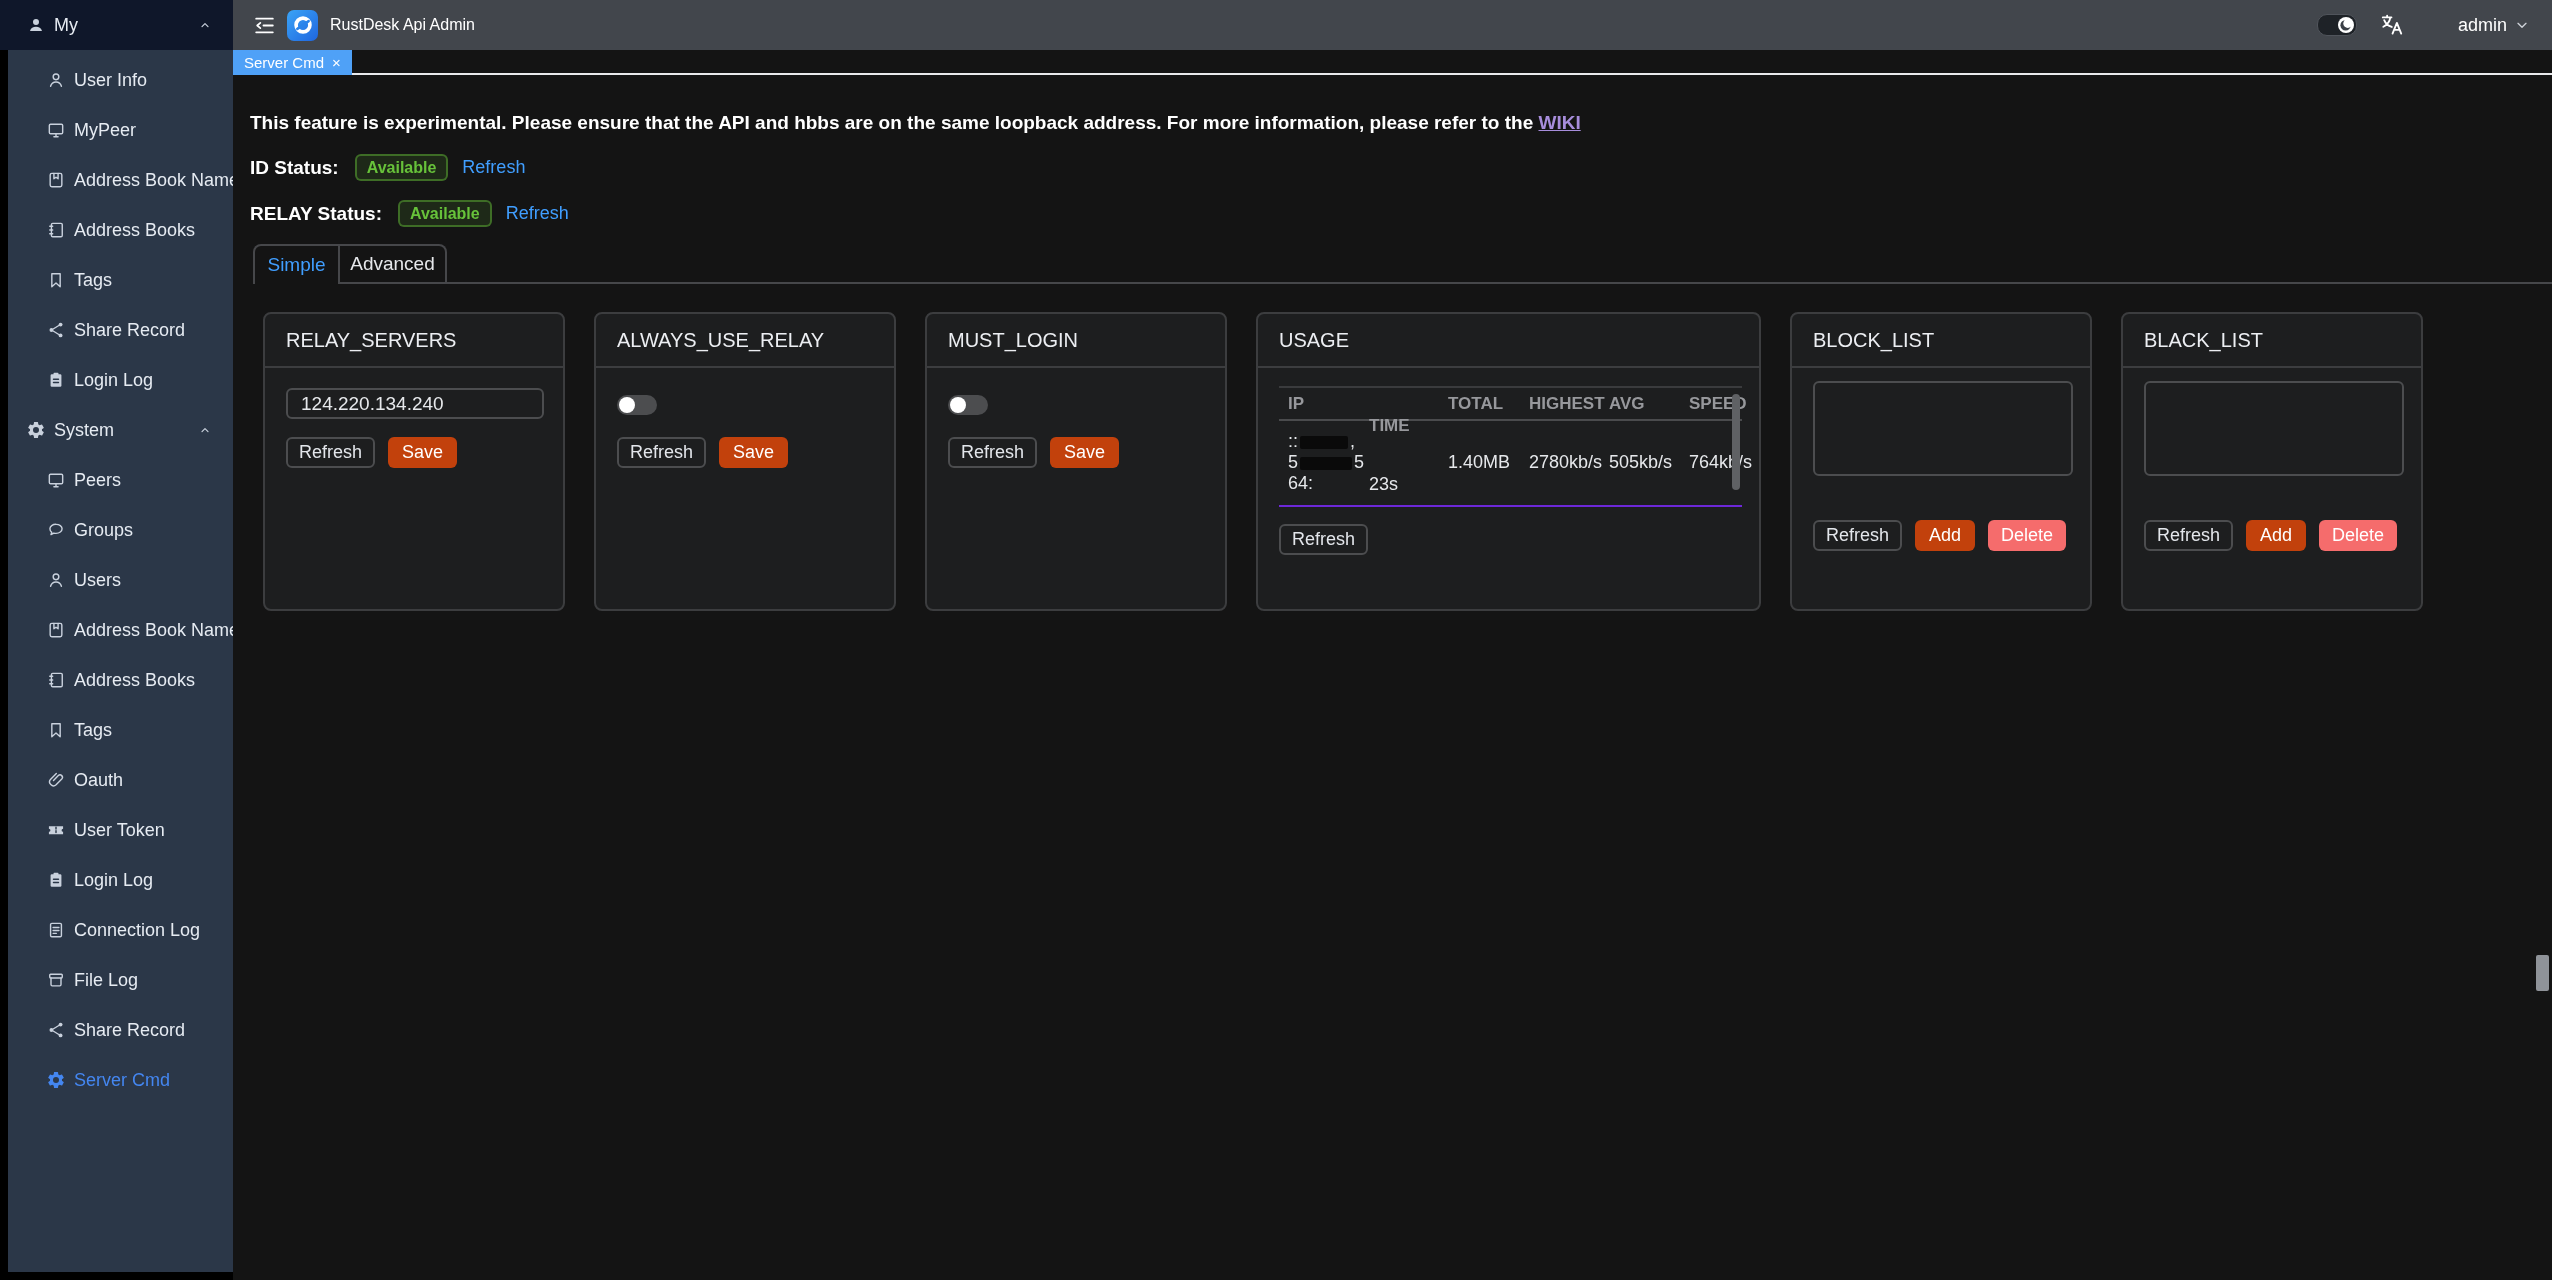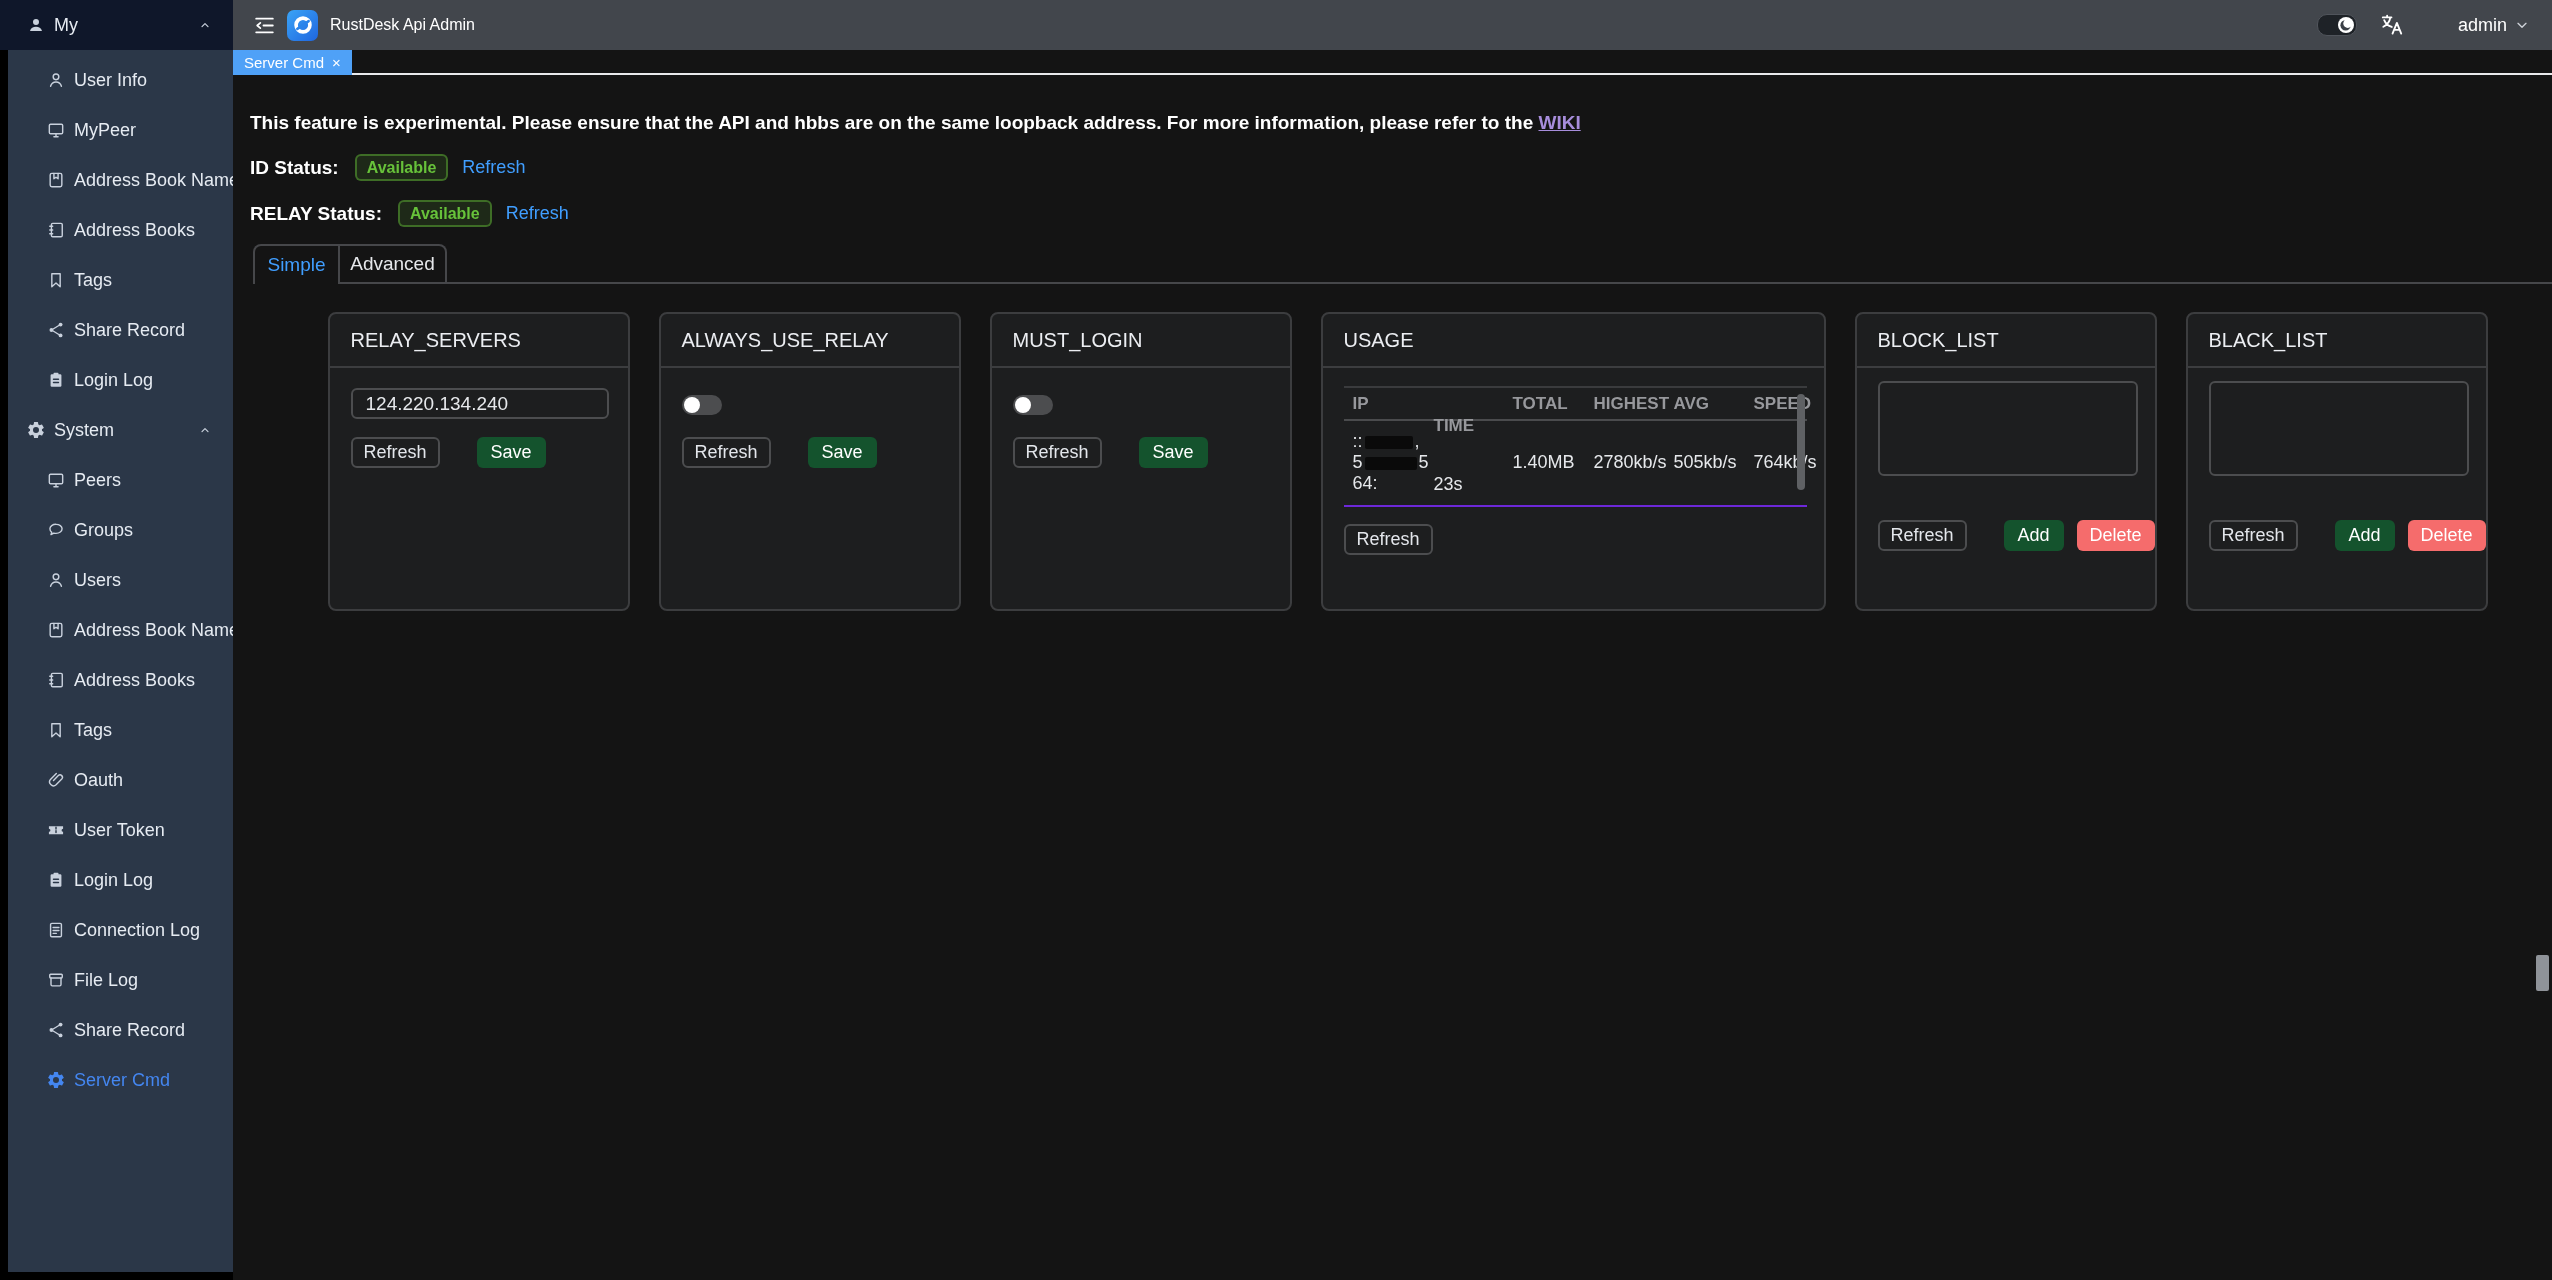--- a/index.html
+++ b/index.html
@@ -44,37 +44,37 @@
   .statlabel{font-weight:bold;font-size:19px;color:#fff;}
   .badge{margin-left:16px;display:inline-flex;align-items:center;height:27px;padding:0 10px;border:2px solid rgba(103,194,58,.45);background:rgba(103,194,58,.12);border-radius:6px;color:#67c23a;font-weight:bold;font-size:16px;box-sizing:border-box;}
   .rlink{margin-left:14px;color:#409eff;font-size:18px;cursor:pointer;}
 
   .mtabs{position:relative;height:40px;margin:17px 0 0 20px;}
   .mtabs .baseline{position:absolute;left:194px;right:0;bottom:0;height:2px;background:#46474a;}
   .mtab{position:absolute;top:0;height:40px;display:flex;align-items:center;justify-content:center;font-size:19px;box-sizing:border-box;cursor:pointer;}
   .mtab.simple{left:0;width:87px;border:2px solid #46474a;border-bottom:none;border-radius:8px 0 0 0;color:#409eff;}
   .mtab.advanced{left:87px;width:107px;border-top:2px solid #46474a;border-right:2px solid #46474a;border-bottom:2px solid #46474a;border-radius:0 8px 0 0;color:#e6e8eb;}
 
-  .cards{display:flex;gap:29px;margin:28px 0 0 30px;justify-content:center;}
+  .cards{display:flex;gap:29px;margin:28px 0 0 30px;}
   .card{background:#1d1e1f;border:2px solid #3c3d3f;border-radius:8px;height:299px;box-sizing:border-box;flex:none;}
   .card.small{width:302px;}
   .card.wide{width:505px;}
   .card-h{height:54px;border-bottom:2px solid #3c3d3f;display:flex;align-items:center;padding-left:21px;font-size:20px;color:#eceef2;box-sizing:border-box;}
   .card-b{padding:20px 21px 0;}
   .card-b.list{padding-top:13px;}
   .card-b.usage{padding:18px 21px 0;}
 
   .txtinput{width:258px;height:31px;background:transparent;border:2px solid #4c4d4f;border-radius:6px;box-sizing:border-box;color:#e6e8eb;font-size:19px;padding:0 13px;outline:none;display:block;}
   .btnrow{display:flex;gap:13px;margin-top:18px;}
   .btnrow.mt22{margin-top:22px;}
   .btnrow.mt44{margin-top:44px;}
   .btnrow.mt17{margin-top:17px;}
   .btn{height:31px;border-radius:6px;font-size:18px;display:inline-flex;align-items:center;justify-content:center;box-sizing:border-box;cursor:pointer;border:none;}
   .btn.default{background:transparent;border:2px solid #4c4d4f;color:#e3e6eb;padding:0 11px;}
-  .btn.primary{background:#14532d;color:#fff;padding:0 14px;margin-left:24px;}
+  .btn.primary{background:#c2410c;color:#fff;padding:0 14px;}
   .btn.danger{background:#f56c6c;color:#fff;padding:0 13px;}
 
   .switch{position:relative;width:40px;height:20px;border-radius:10px;background:#4c4d4f;margin-top:7px;cursor:pointer;}
   .switch .sknob{position:absolute;left:2px;top:2px;width:16px;height:16px;border-radius:50%;background:#fff;}
 
   .ta{width:260px;height:95px;background:transparent;border:2px solid #4c4d4f;border-radius:6px;box-sizing:border-box;resize:none;outline:none;color:#e6e8eb;font-size:18px;padding:8px 10px;display:block;}
 
   
   .utable{position:relative;border-top:2px solid #3a3b3d;border-bottom:2px solid #6d28d9;width:463px;}
   .thead{display:flex;height:31px;align-items:center;border-bottom:2px solid #4a4b4d;color:#97989c;font-weight:bold;font-size:17px;}

